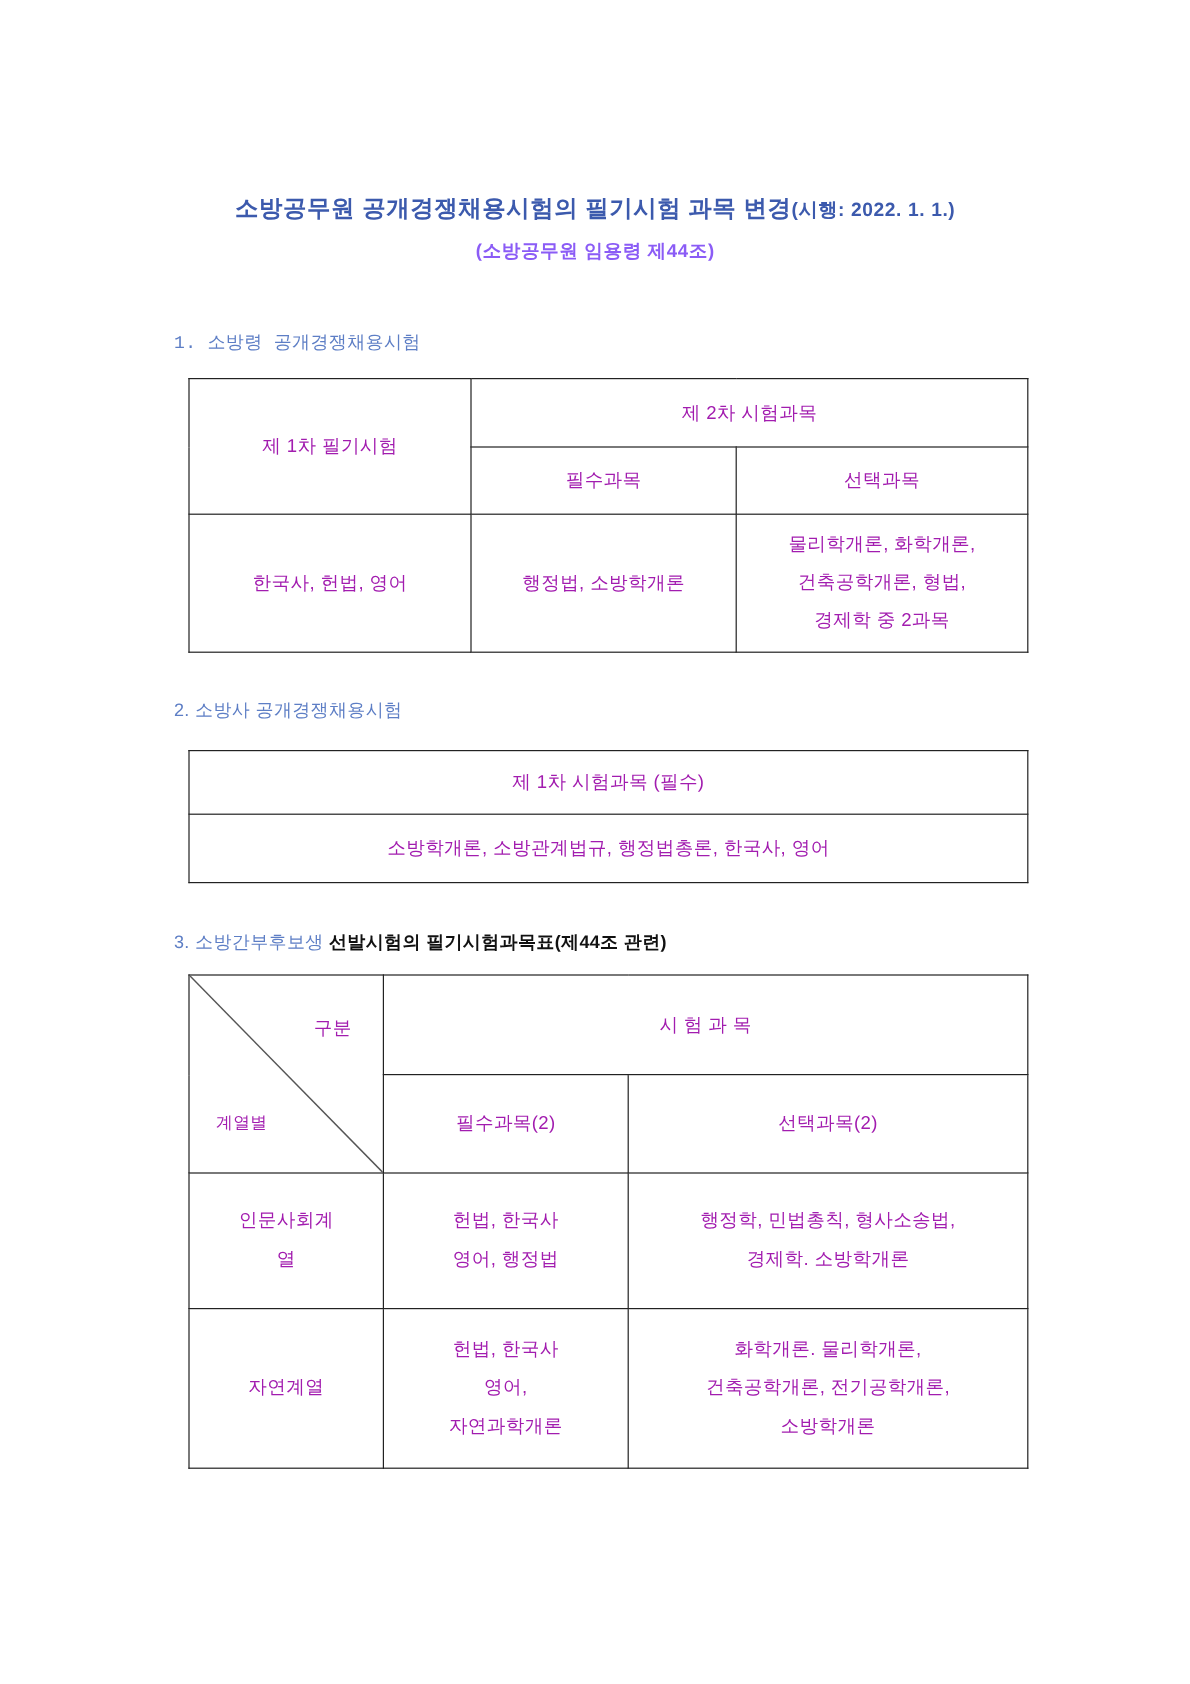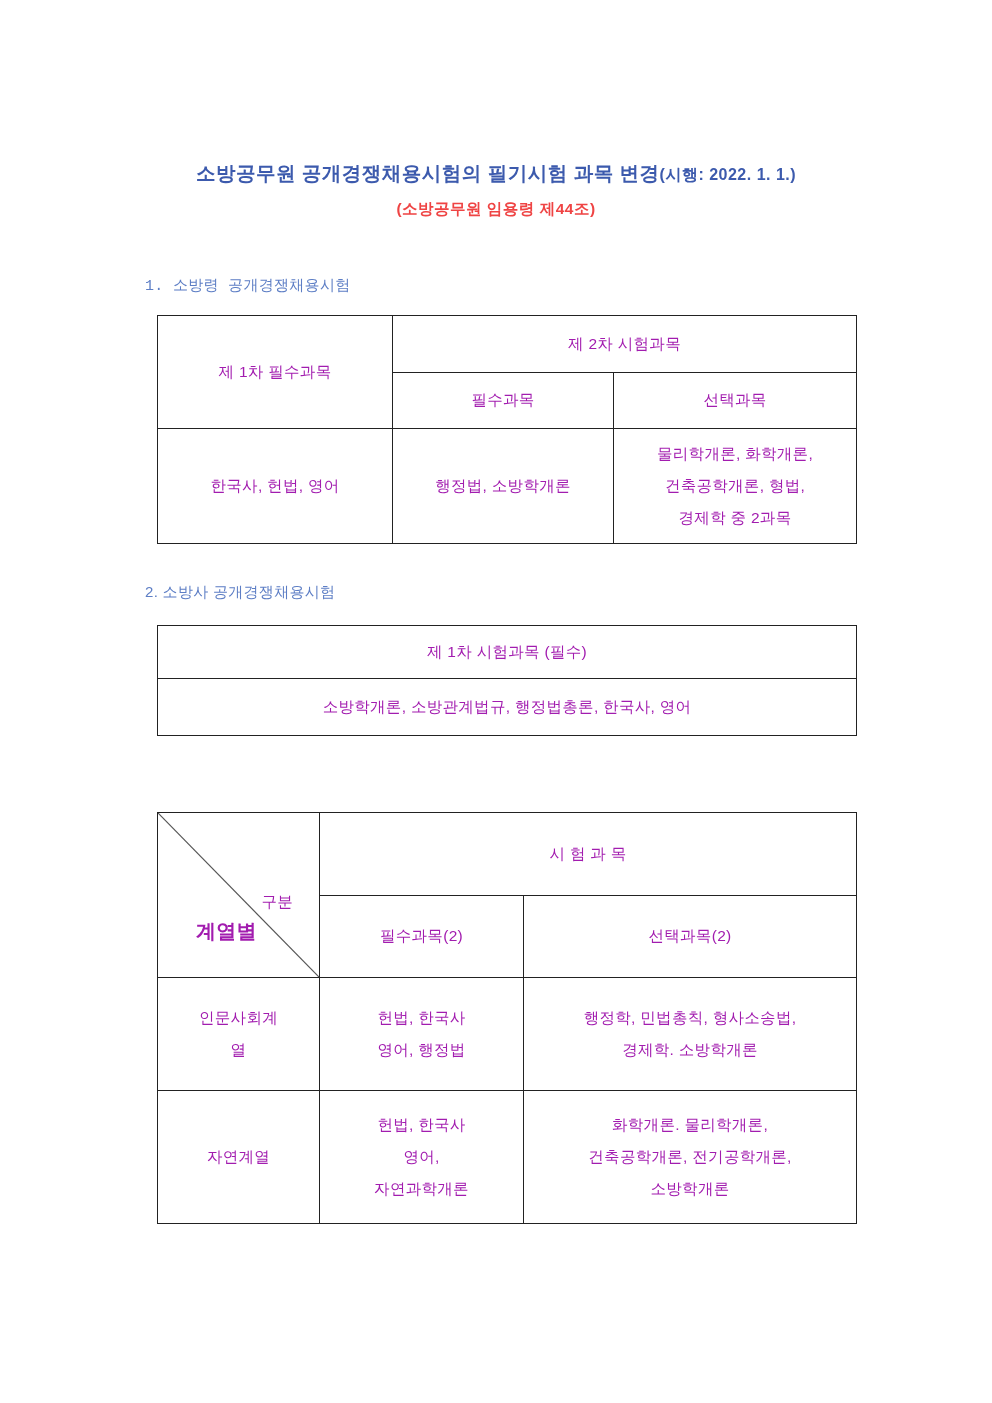--- a/index.html
+++ b/index.html
@@ -23,21 +23,21 @@
     letter-spacing: 0.5px;
   }
   .doc-title .title-suffix {
     font-size: 16px;
     font-weight: 700;
   }
   .doc-subtitle {
     position: absolute;
     top: 199px; left: 0; right: 0;
     text-align: center;
-    color: #ef4444;
+    color: #8b5cf6;
     font-size: 15.5px;
     font-weight: 700;
     letter-spacing: 0.5px;
   }
   .section-heading {
     position: absolute;
     left: 145px;
     font-size: 15px;
     font-weight: 500;
     color: #5d7ec5;
@@ -77,26 +77,26 @@
   .corner-cell { position: relative; padding: 0; }
   .corner-cell svg {
     position: absolute;
     top: 0; left: 0;
     width: 100%; height: 100%;
     display: block;
   }
   .corner-top {
     position: absolute;
     top: 34px; right: 26px;
-    font-size: 15.5px; font-weight: 500; margin-top: 45px;
+    font-size: 15.5px; font-weight: 500;
   }
   .corner-bottom {
     position: absolute;
-    bottom: 32px; left: 38px;
-    font-size: 20px; font-weight: 700;
+    bottom: 32px; left: 22px;
+    font-size: 14px; font-weight: 400;
   }
 </style>
 </head>
 <body>
 
 <div class="page">
 
   <div class="doc-title">
     <span>소방공무원 공개경쟁채용시험의 필기시험 과목 변경</span><span class="title-suffix">(시행: 2022. 1. 1.)</span>
   </div>
@@ -105,21 +105,21 @@
   <div class="section-heading" id="sec1-heading">1. 소방령  공개경쟁채용시험</div>
 
   <table class="doc-table" id="table1">
     <colgroup>
       <col style="width:235px">
         <col style="width:221px">
         <col style="width:243px">
     </colgroup>
     <tbody>
         <tr style="height:57px">
-      <td rowspan="2">제 1차 필수과목</td>
+      <td rowspan="2">제 1차 필기시험</td>
       <td colspan="2">제 2차 시험과목</td>
     </tr>
     <tr style="height:56px">
       <td>필수과목</td>
       <td>선택과목</td>
     </tr>
     <tr style="height:115px">
       <td>한국사, 헌법, 영어</td>
       <td>행정법, 소방학개론</td>
       <td class="multi">물리학개론, 화학개론,
@@ -138,20 +138,23 @@
     <tbody>
         <tr style="height:53px">
       <td>제 1차 시험과목 (필수)</td>
     </tr>
     <tr style="height:57px">
       <td>소방학개론, 소방관계법규, 행정법총론, 한국사, 영어</td>
     </tr>
   </tbody>
     </table>
 
+  <div class="section-heading" id="sec3-heading">
+    <span>3. 소방간부후보생</span><span class="heading-black"> 선발시험의 필기시험과목표(제44조 관련)</span>
+  </div>
 
   <table class="doc-table" id="table3">
     <colgroup>
       <col style="width:162px">
         <col style="width:204px">
         <col style="width:333px">
     </colgroup>
     <tbody>
         <tr style="height:83px">
       <td rowspan="2" class="corner-cell">

